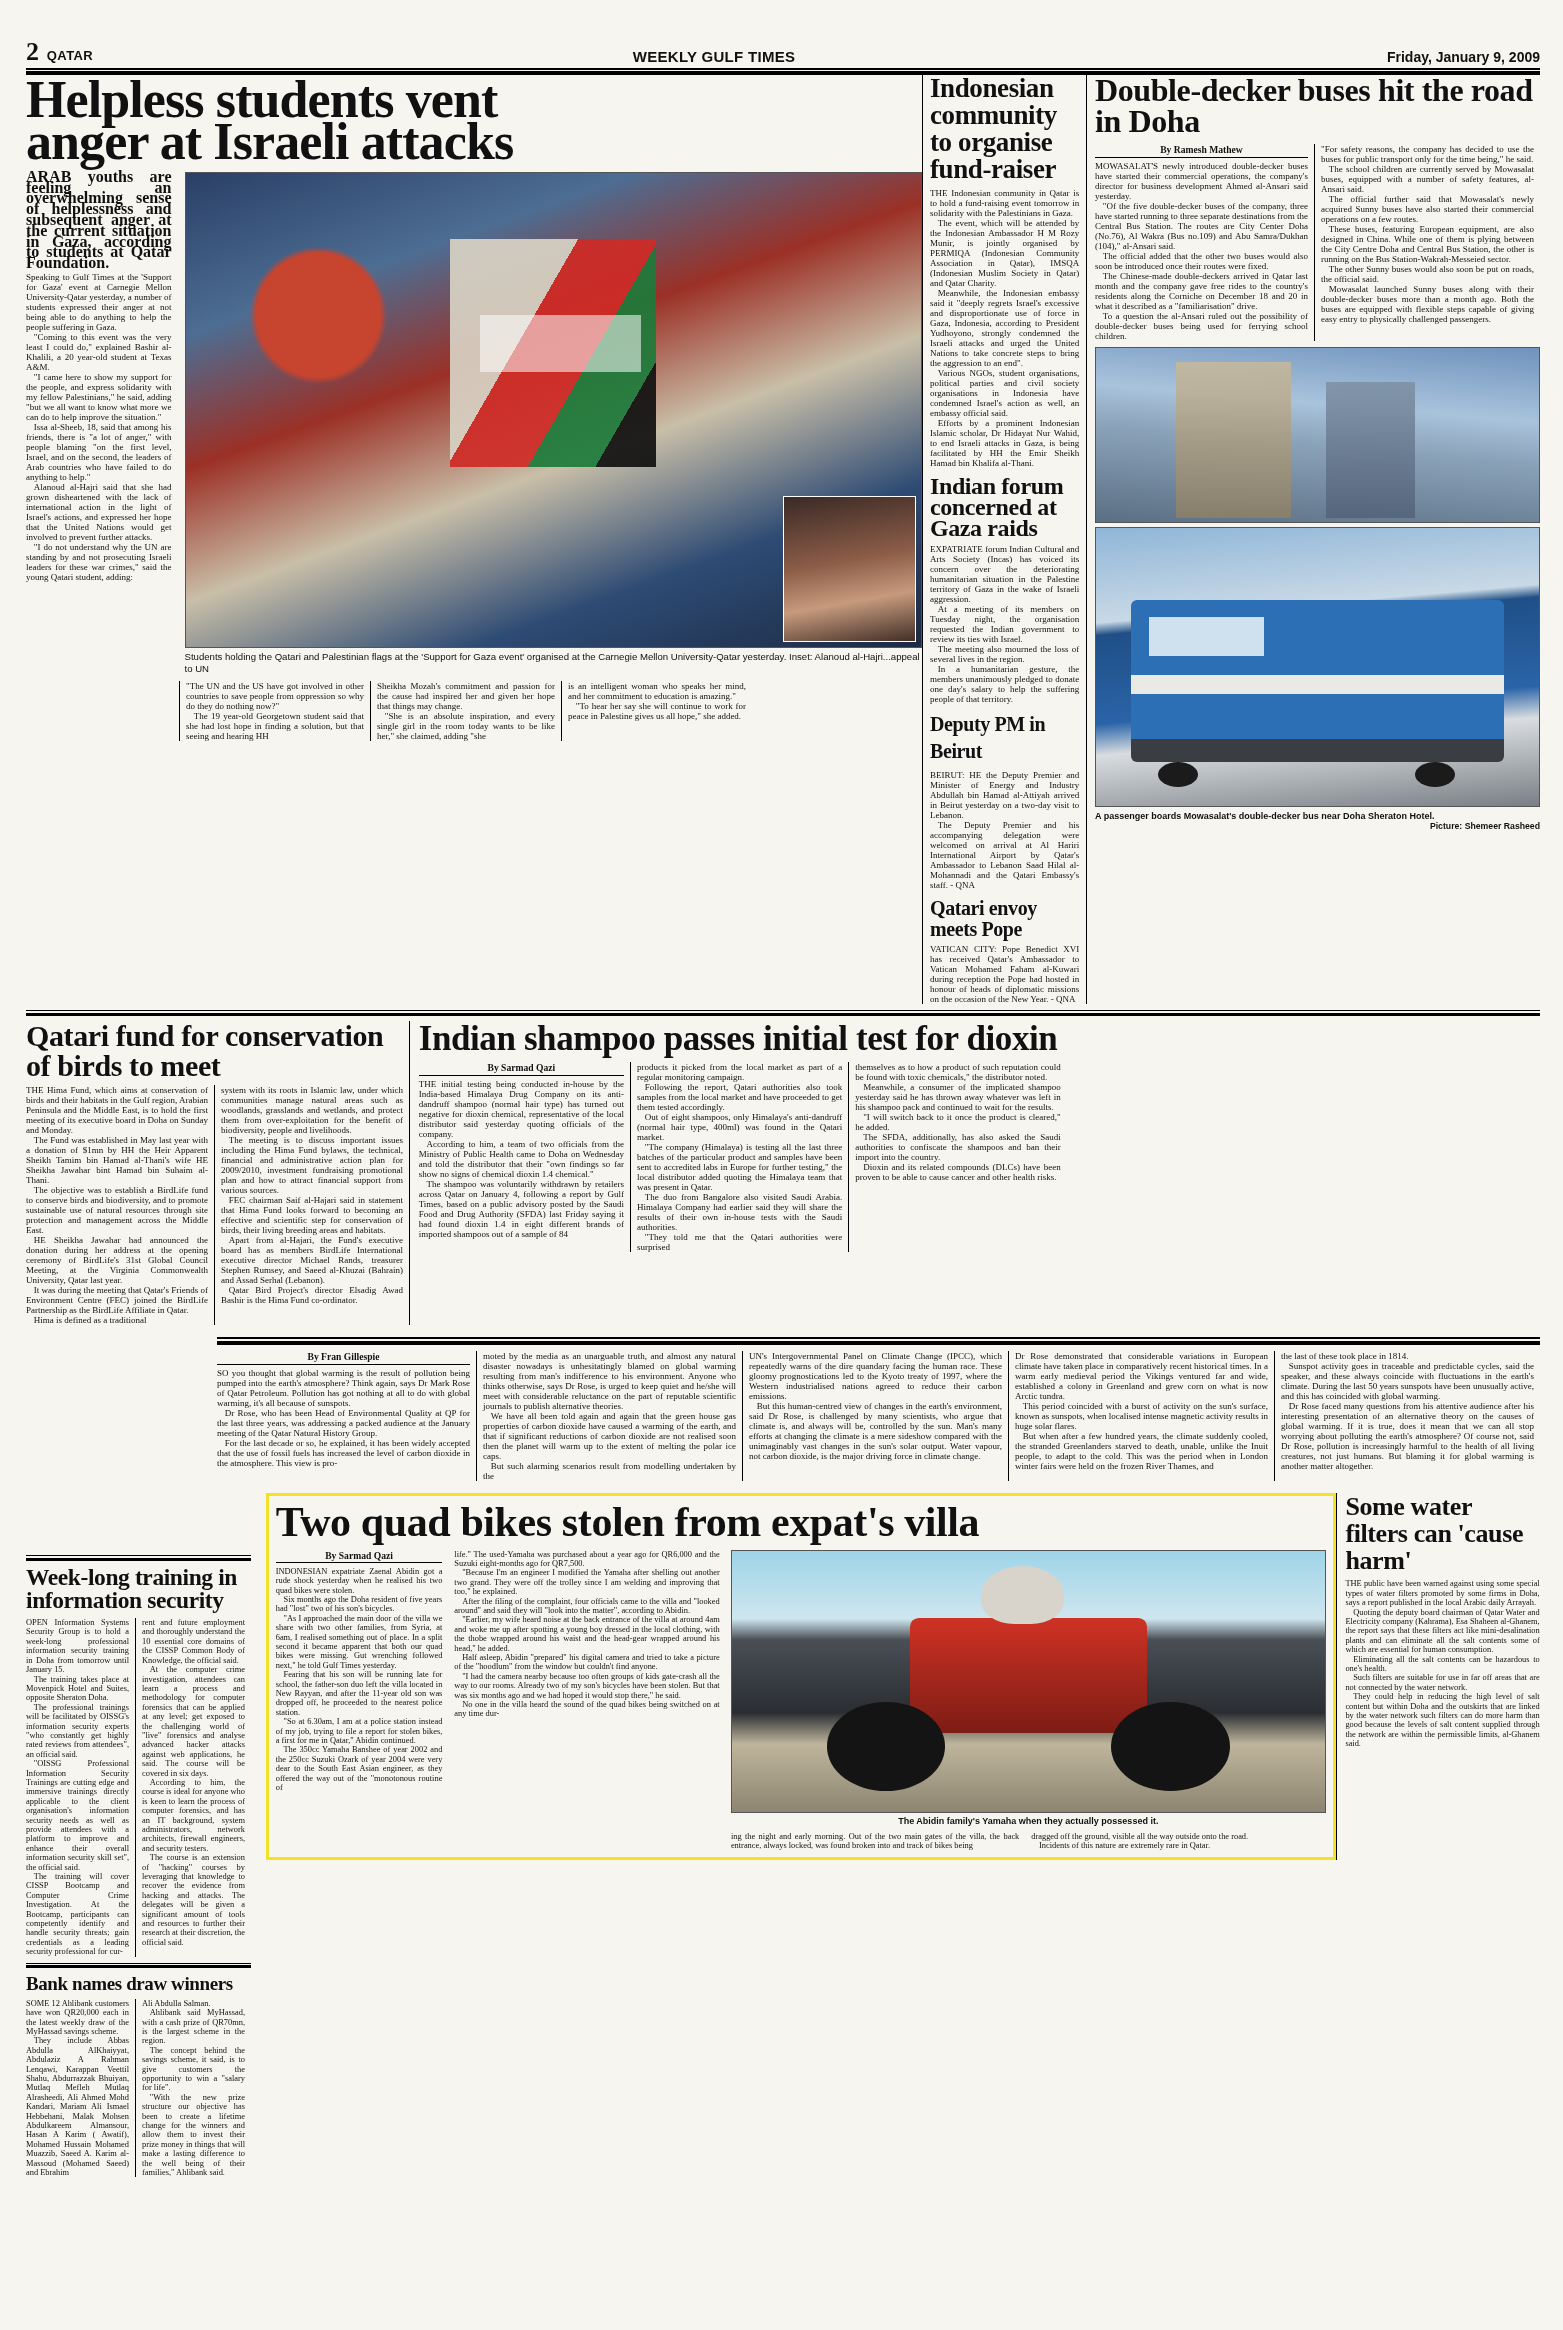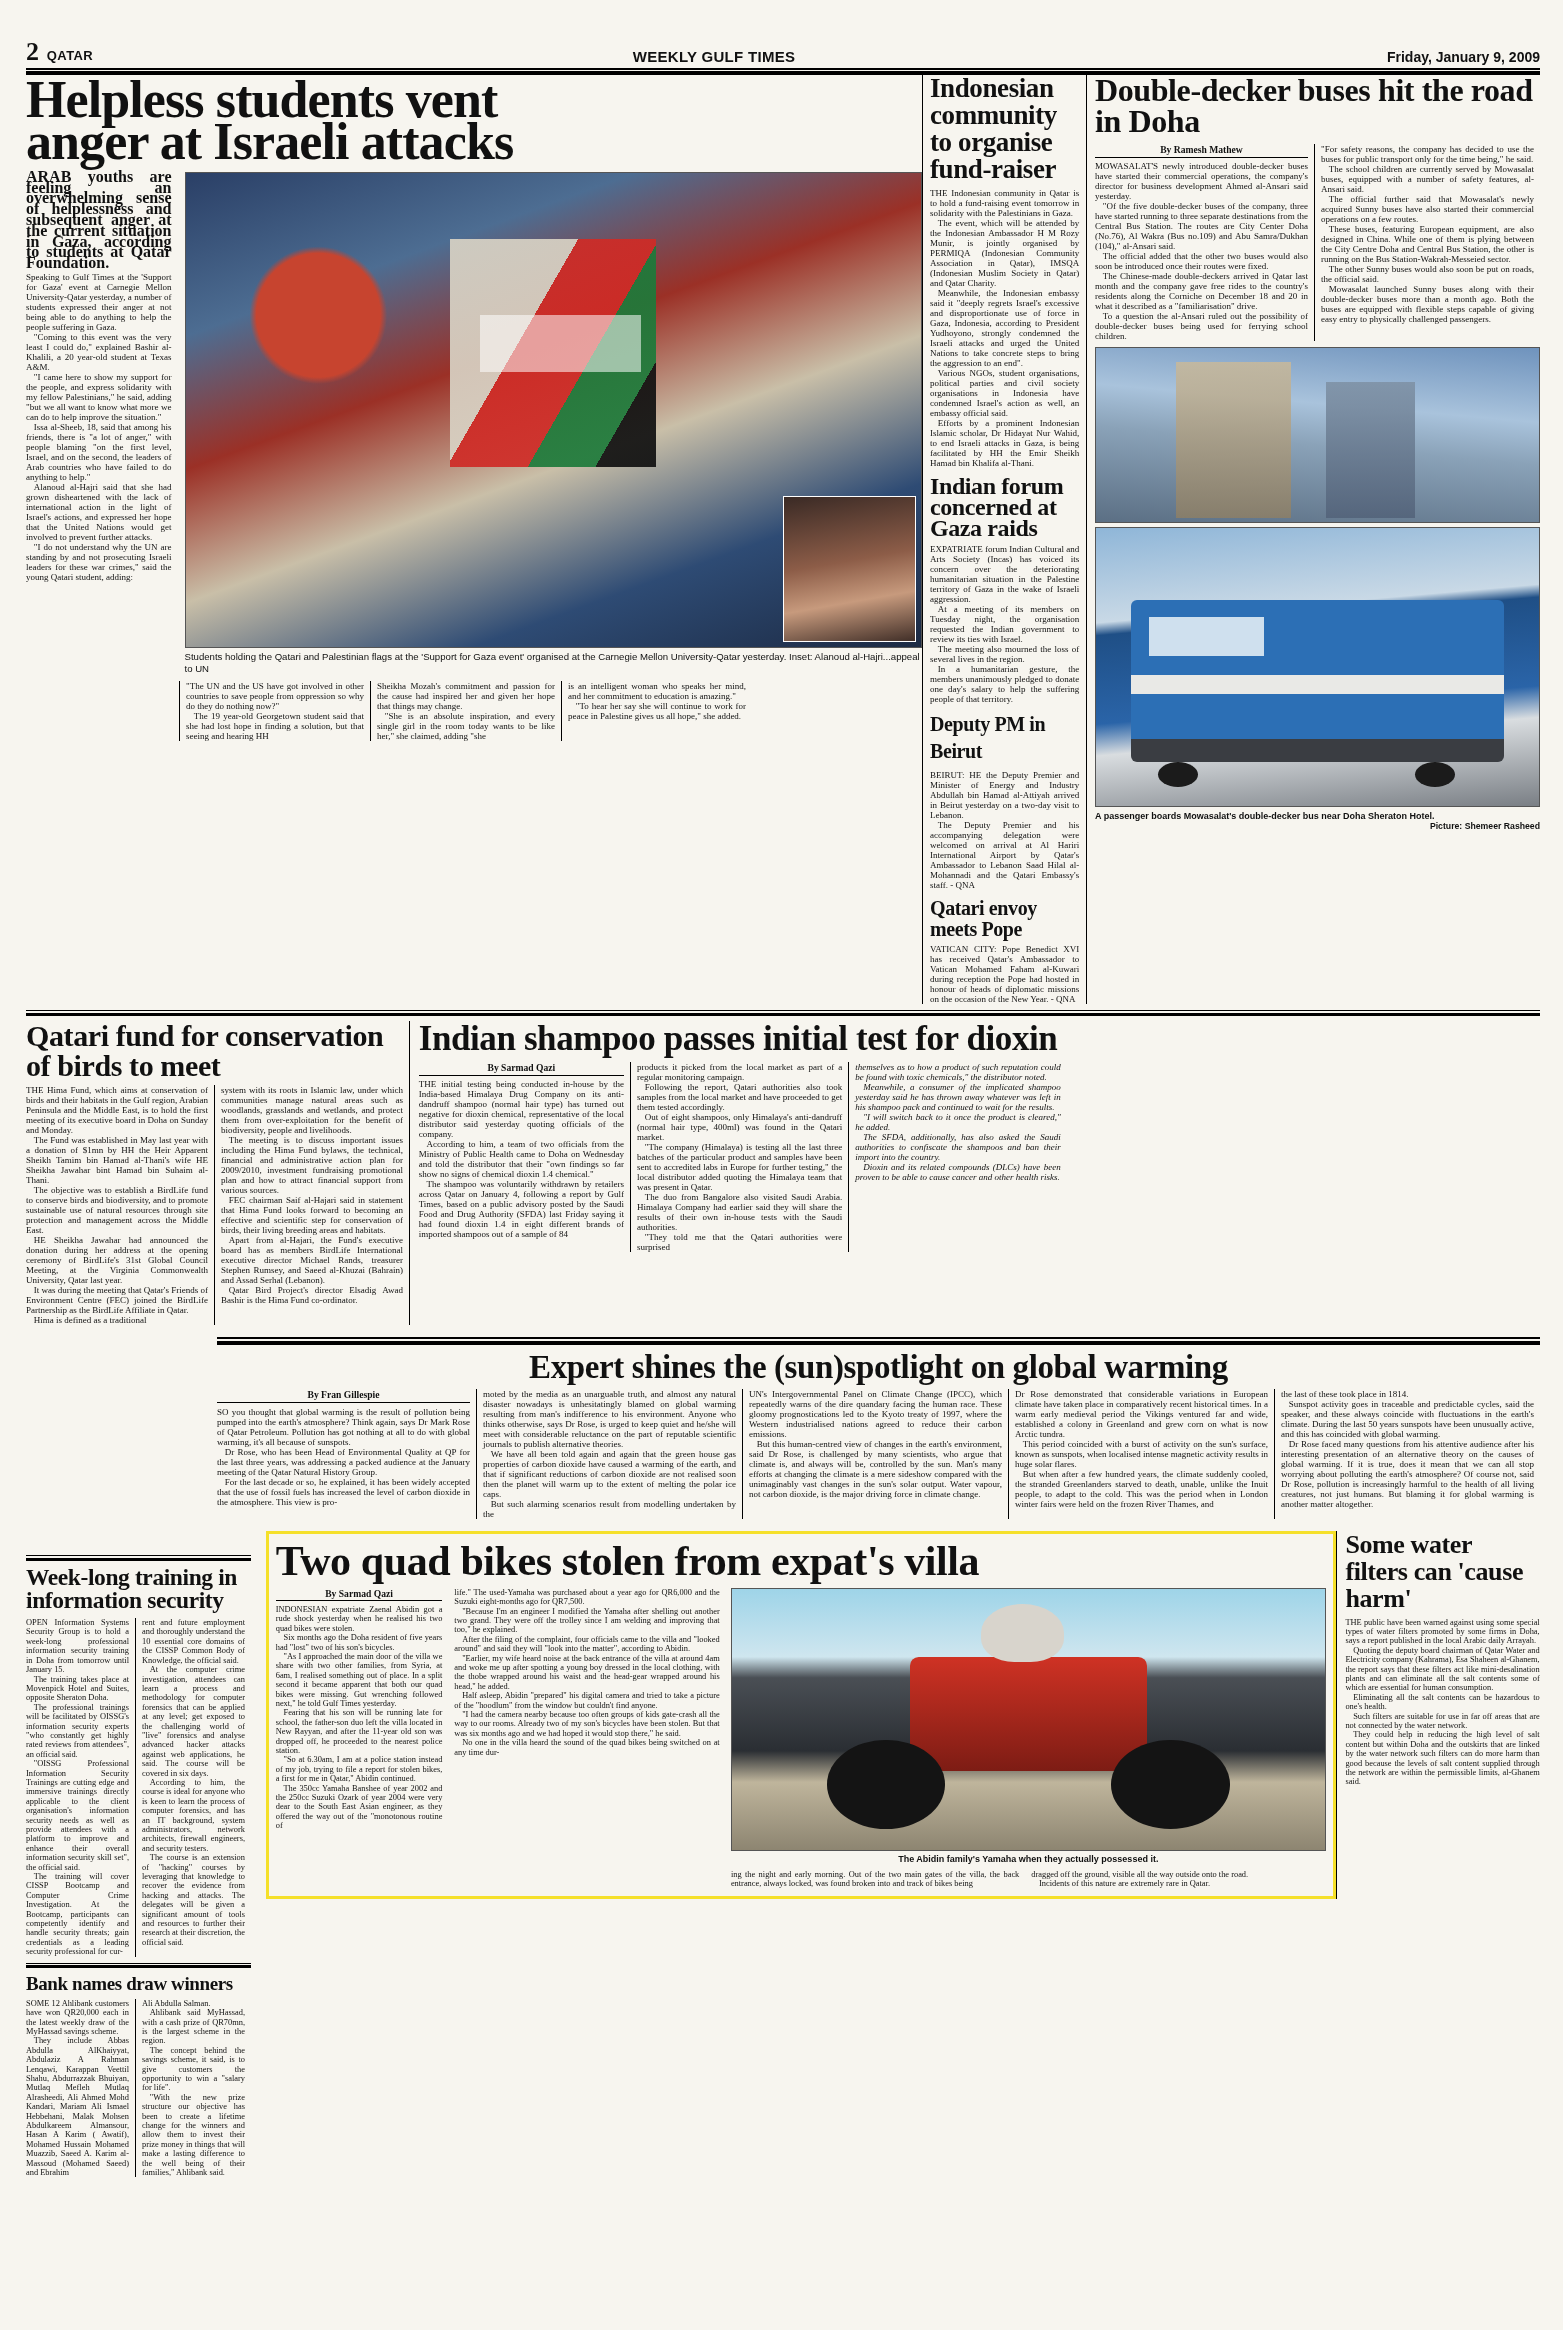--- a/index.html
+++ b/index.html
@@ -247,38 +247,37 @@
         <div class="col vline" style="width:213px;">
           <div class="body-txt">
             <p class="first">products it picked from the local market as part of a regular monitoring campaign.</p>
             <p>Following the report, Qatari authorities also took samples from the local market and have proceeded to get them tested accordingly.</p>
             <p>Out of eight shampoos, only Himalaya's anti-dandruff (normal hair type, 400ml) was found in the Qatari market.</p>
             <p>"The company (Himalaya) is testing all the last three batches of the particular product and samples have been sent to accredited labs in Europe for further testing," the local distributor added quoting the Himalaya team that was present in Qatar.</p>
             <p>The duo from Bangalore also visited Saudi Arabia. Himalaya Company had earlier said they will share the results of their own in-house tests with the Saudi authorities.</p>
             <p>"They told me that the Qatari authorities were surprised</p>
           </div>
         </div>
-        <div class="col vline" style="width:213px;font-style:italic;">
+        <div class="col vline" style="width:213px;">
           <div class="body-txt">
             <p class="first">themselves as to how a product of such reputation could be found with toxic chemicals," the distributor noted.</p>
             <p>Meanwhile, a consumer of the implicated shampoo yesterday said he has thrown away whatever was left in his shampoo pack and continued to wait for the results.</p>
             <p>"I will switch back to it once the product is cleared," he added.</p>
             <p>The SFDA, additionally, has also asked the Saudi authorities to confiscate the shampoos and ban their import into the country.</p>
             <p>Dioxin and its related compounds (DLCs) have been proven to be able to cause cancer and other health risks.</p>
           </div>
         </div>
       </div>
     </div>
   </div>
 
   <div style="display:flex;margin-top:5.2px;">
     <div style="width:231px;padding-right:8.7px;"></div>
     <div style="flex:1;">
       <div class="hr-wide"></div>
-      <h2 class="hl2" style="font-size:33px;line-height:33px;text-align:center;">Expert shines the (sun)spotlight on global warming</h2>
       <div style="display:flex;margin-top:5.2px;">
         <div class="col" style="width:253px;padding-left:0;">
           <div class="byline">By Fran Gillespie</div>
           <div class="body-txt">
             <p class="first">SO you thought that global warming is the result of pollution being pumped into the earth's atmosphere? Think again, says Dr Mark Rose of Qatar Petroleum. Pollution has got nothing at all to do with global warming, it's all because of sunspots.</p>
             <p>Dr Rose, who has been Head of Environmental Quality at QP for the last three years, was addressing a packed audience at the January meeting of the Qatar Natural History Group.</p>
             <p>For the last decade or so, he explained, it has been widely accepted that the use of fossil fuels has increased the level of carbon dioxide in the atmosphere. This view is pro-</p>
           </div>
         </div>
         <div class="col vline" style="width:253px;">

